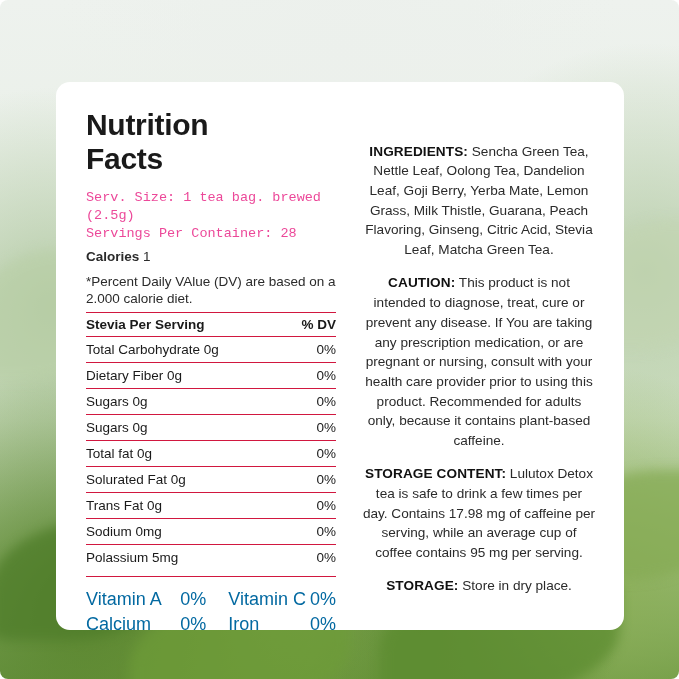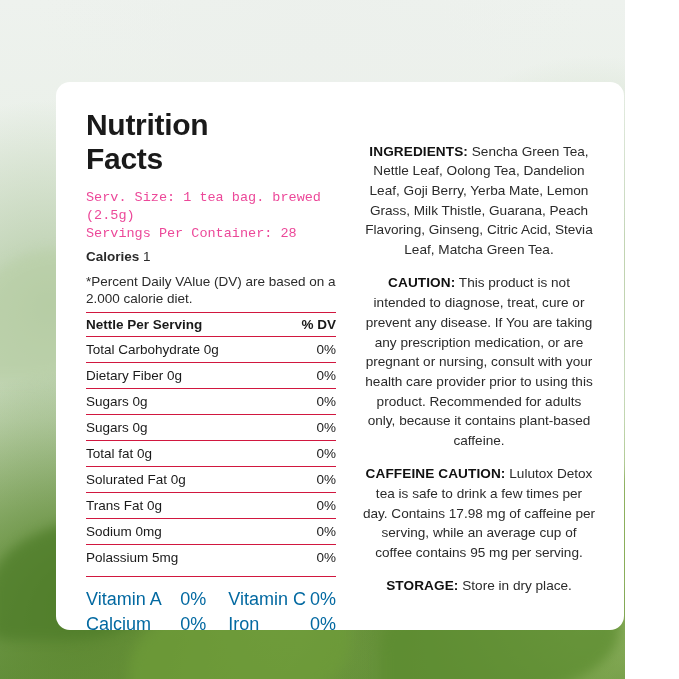--- a/index.html
+++ b/index.html
@@ -9,23 +9,24 @@
   body {
     width: 679px;
     height: 679px;
     font-family: "DejaVu Sans", sans-serif;
     background: #ffffff;
     overflow: hidden;
   }
 
   .page {
     position: relative;
-    width: 625px;
+    width: 679px;
     height: 679px;
     overflow: hidden;
+    border-radius: 8px;
   }
 
   
   .bg {
     position: absolute;
     inset: 0;
     background:
       radial-gradient(circle at 12% 88%, rgba(86,130,44,0.95) 0%, rgba(86,130,44,0) 28%),
       radial-gradient(circle at 30% 95%, rgba(120,160,60,0.85) 0%, rgba(120,160,60,0) 24%),
       radial-gradient(circle at 62% 92%, rgba(96,140,50,0.9) 0%, rgba(96,140,50,0) 26%),
@@ -195,21 +196,21 @@
       <div class="calories-line">
         <span class="bold">Calories</span>
         <span>1</span>
       </div>
 
       <div class="dv-note">*Percent Daily VAlue (DV) are based on a 2.000 calorie diet.</div>
 
       <table class="nf-table">
         <tbody>
           <tr class="head">
-            <td class="amt">Nettle Per Serving</td>
+            <td class="amt">Stevia Per Serving</td>
             <td class="pct">% DV</td>
           </tr>
 
           <tr>
             <td class="amt">Total Carbohydrate 0g</td>
             <td class="pct">0%</td>
           </tr>
           <tr class="rule">
             <td class="amt indent-1">Dietary Fiber 0g</td>
             <td class="pct">0%</td>
@@ -270,21 +271,21 @@
 
       <p class="rt-block">
         <span class="lead">INGREDIENTS:</span><span> Sencha Green Tea, Nettle Leaf, Oolong Tea, Dandelion Leaf, Goji Berry, Yerba Mate, Lemon Grass, Milk Thistle, Guarana, Peach Flavoring, Ginseng, Citric Acid, Stevia Leaf, Matcha Green Tea.</span>
       </p>
 
       <p class="rt-block">
         <span class="lead">CAUTION:</span><span> This product is not intended to diagnose, treat, cure or prevent any disease. If You are taking any prescription medication, or are pregnant or nursing, consult with your health care provider prior to using this product. Recommended for adults only, because it contains plant-based caffeine.</span>
       </p>
 
       <p class="rt-block">
-        <span class="lead">CAFFEINE CAUTION:</span><span> Lulutox Detox tea is safe to drink a few times per day. Contains 17.98 mg of caffeine per serving, while an average cup of coffee contains 95 mg per serving.</span>
+        <span class="lead">STORAGE CONTENT:</span><span> Lulutox Detox tea is safe to drink a few times per day. Contains 17.98 mg of caffeine per serving, while an average cup of coffee contains 95 mg per serving.</span>
       </p>
 
       <p class="rt-block">
         <span class="lead">STORAGE:</span><span> Store in dry place.</span>
       </p>
 
     </div>
 
   </div>
 </div>

